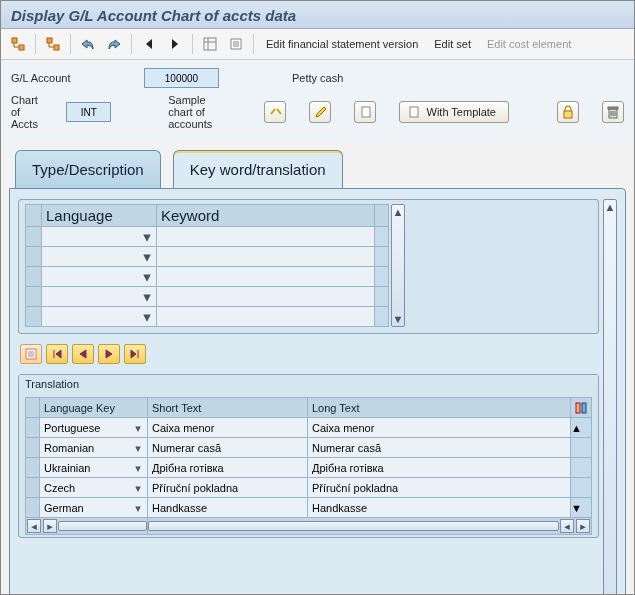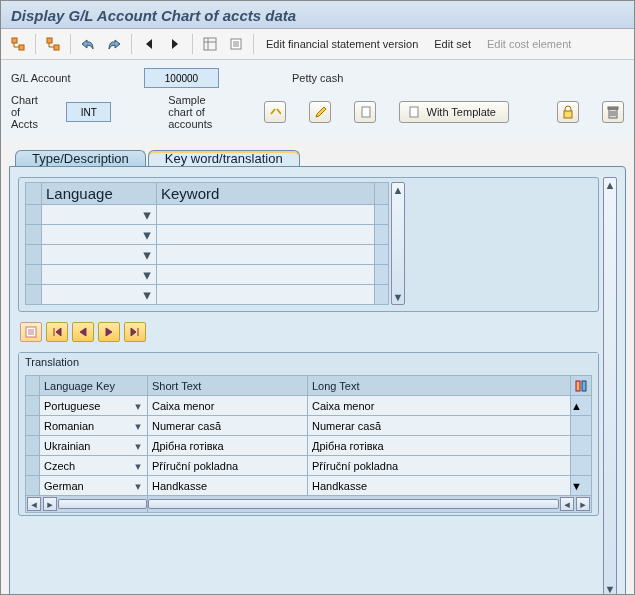--- a/index.html
+++ b/index.html
@@ -66,23 +66,23 @@
     margin:10px 8px 0; position:relative;
   }
   .tabs {
     display:flex; padding-left:6px;
   }
   .tab {
     background:linear-gradient(#cde2f0,#b6d4e8);
     border:1px solid #6c8fa8;
     border-bottom:none;
     border-radius:6px 6px 0 0;
-    padding:0 16px;
-    margin-right:2px;
-    font-size:13px;
+    padding:10px 16px;
+    margin-right:12px;
+    font-size:15px;
     color:#123;
     cursor:pointer;
     position:relative;
   }
   .tab.active {
     background:linear-gradient(#dceaf4,#dceaf4);
     box-shadow: inset 0 2px 0 #f9d36b;
     z-index:2;
   }
   .tab-body {

